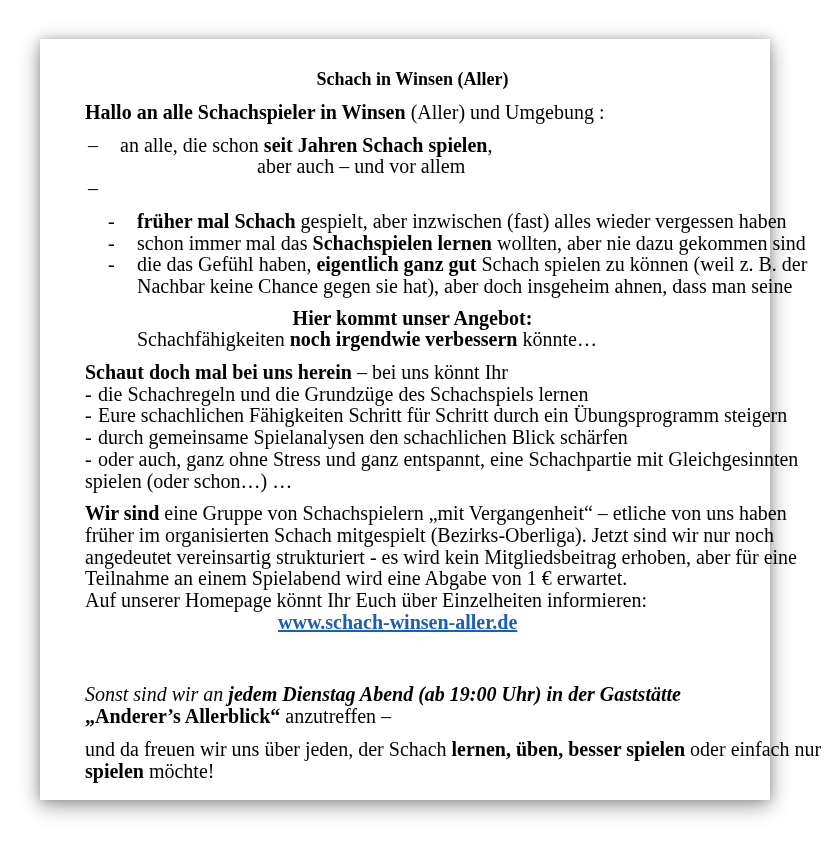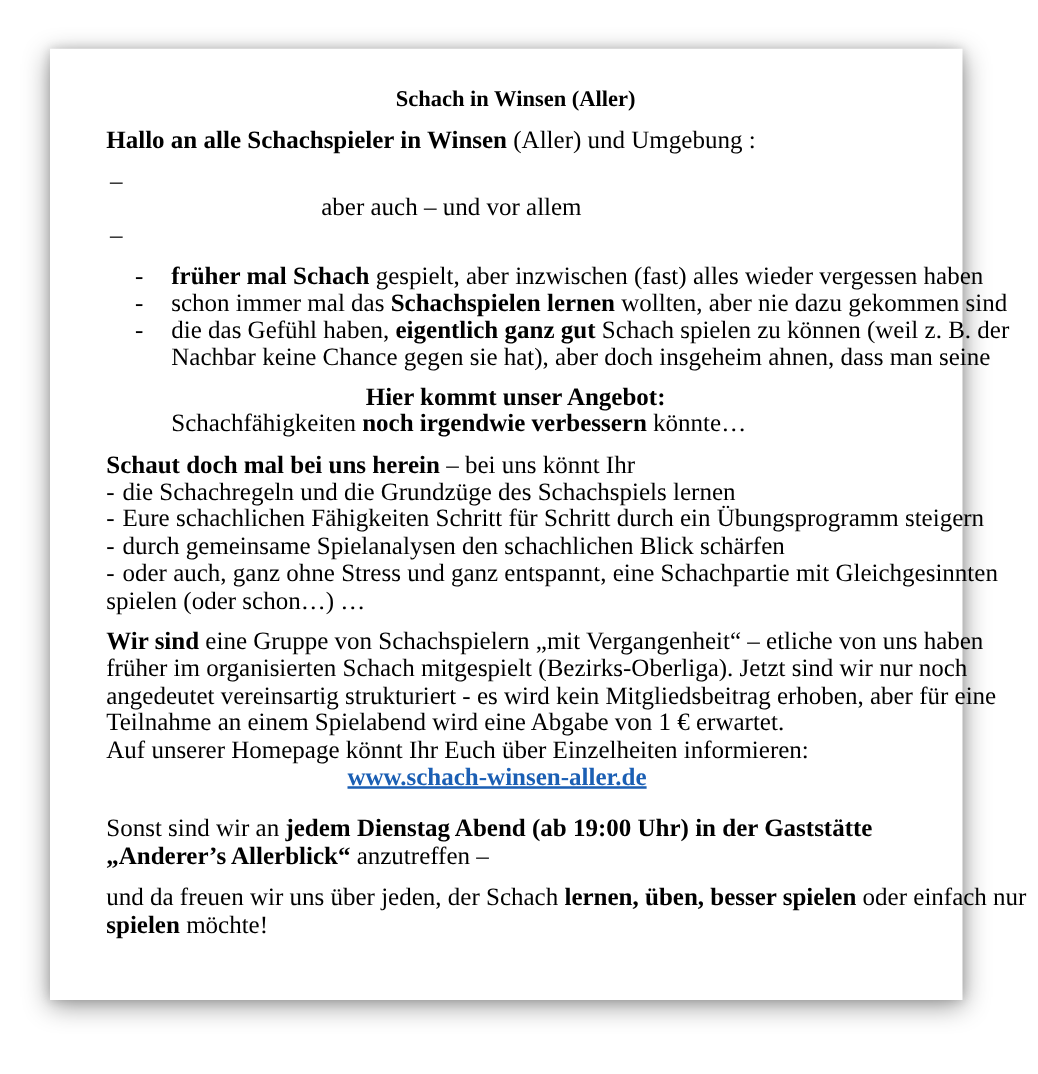--- a/index.html
+++ b/index.html
@@ -40,21 +40,21 @@
     line-height: 24px;
     font-weight: bold;
     text-align: center;
   }
   .h2 {
     font-weight: bold;
     text-align: center;
     margin-top: 10px;
   }
   .p    { margin-top: 11px; }
-  .p-xl { margin-top: 20px; }
+  .p-xl { margin-top: 51px; font-style: italic; }
   .plain { margin-top: 0; }
   .dash1 { display: flex; padding-left: 3px; }
   .dash1 .marker { flex: 0 0 32px; }
   .sub   { display: flex; padding-left: 23px; }
   .sub .marker { flex: 0 0 29px; }
   .subc  { padding-left: 52px; }
   .offer { display: flex; }
   .offer .marker { flex: 0 0 13px; }
   .mid-indent { margin-left: 172px; }
   .linkline   { margin-left: 193px; }
@@ -69,20 +69,21 @@
 </head>
 <body>
 
 <div class="canvas">
   <div class="page">
     <div id="doc-body">
         <div class="title"><span class="b">Schach in Winsen (Aller)</span></div>
         <div class="line p"><span class="b">Hallo an alle Schachspieler in Winsen</span><span> (Aller) und Umgebung :</span></div>
         <div class="line p dash1">
           <span class="marker">–</span>
+          <span class="txt"><span>an alle, die schon </span><span class="b">seit Jahren Schach spielen</span><span>,</span></span>
         </div>
         <div class="line mid-indent"><span>aber auch – und vor allem</span></div>
         <div class="line dash1">
           <span class="marker">–</span>
         </div>
         <div class="line p sub">
           <span class="marker">-</span>
           <span class="txt"><span class="b">früher mal Schach</span><span> gespielt, aber inzwischen (fast) alles wieder vergessen haben</span></span>
         </div>
         <div class="line sub">

